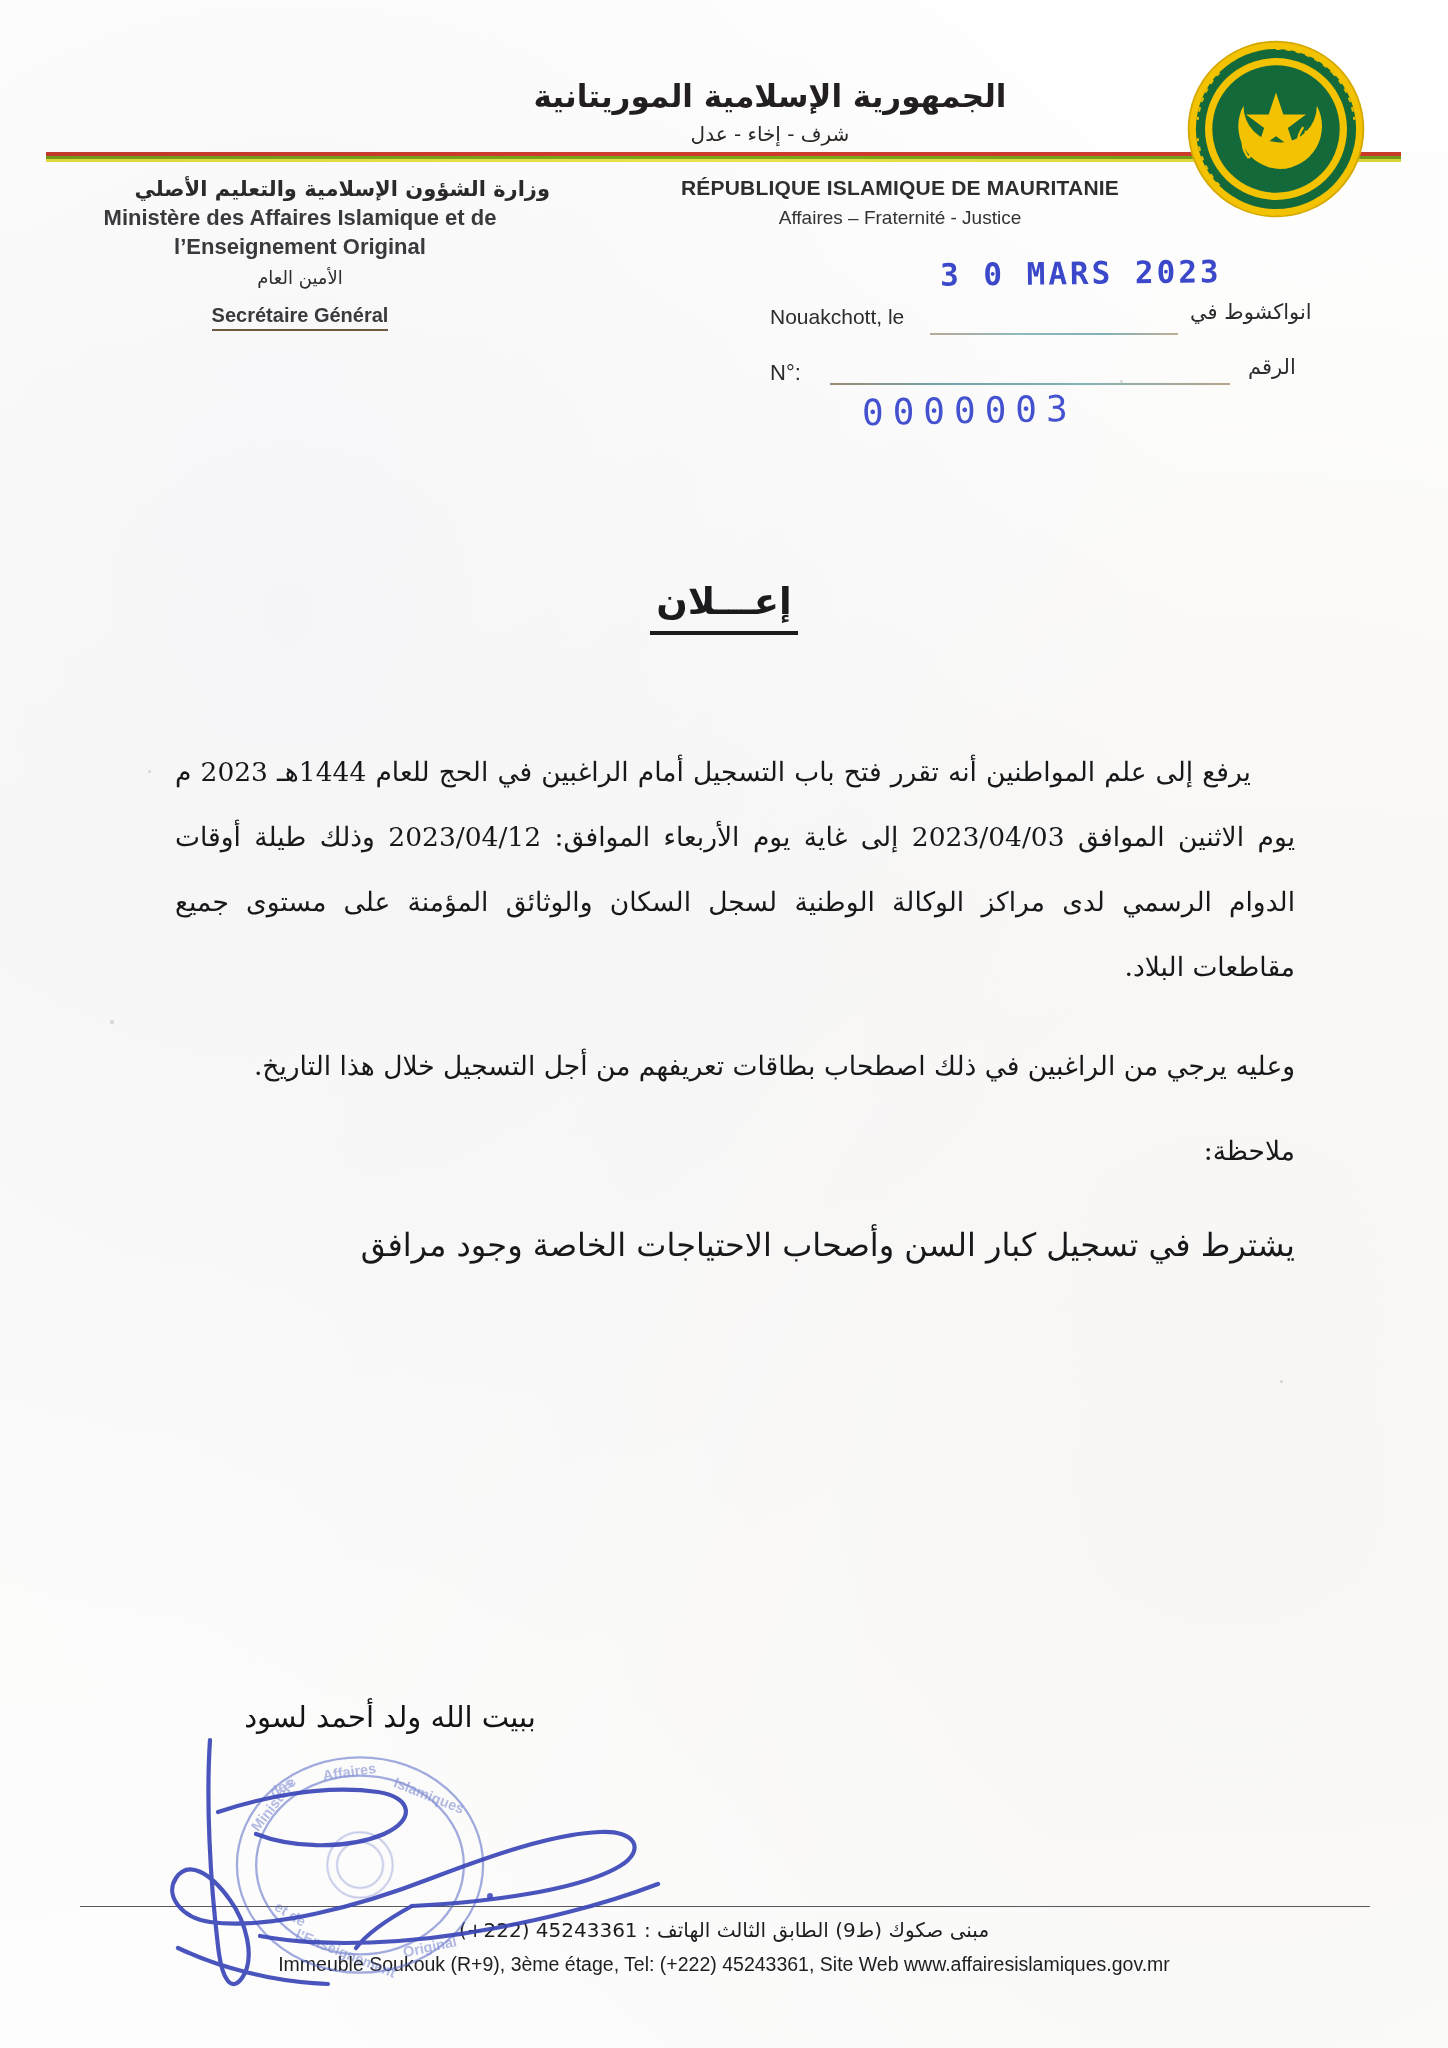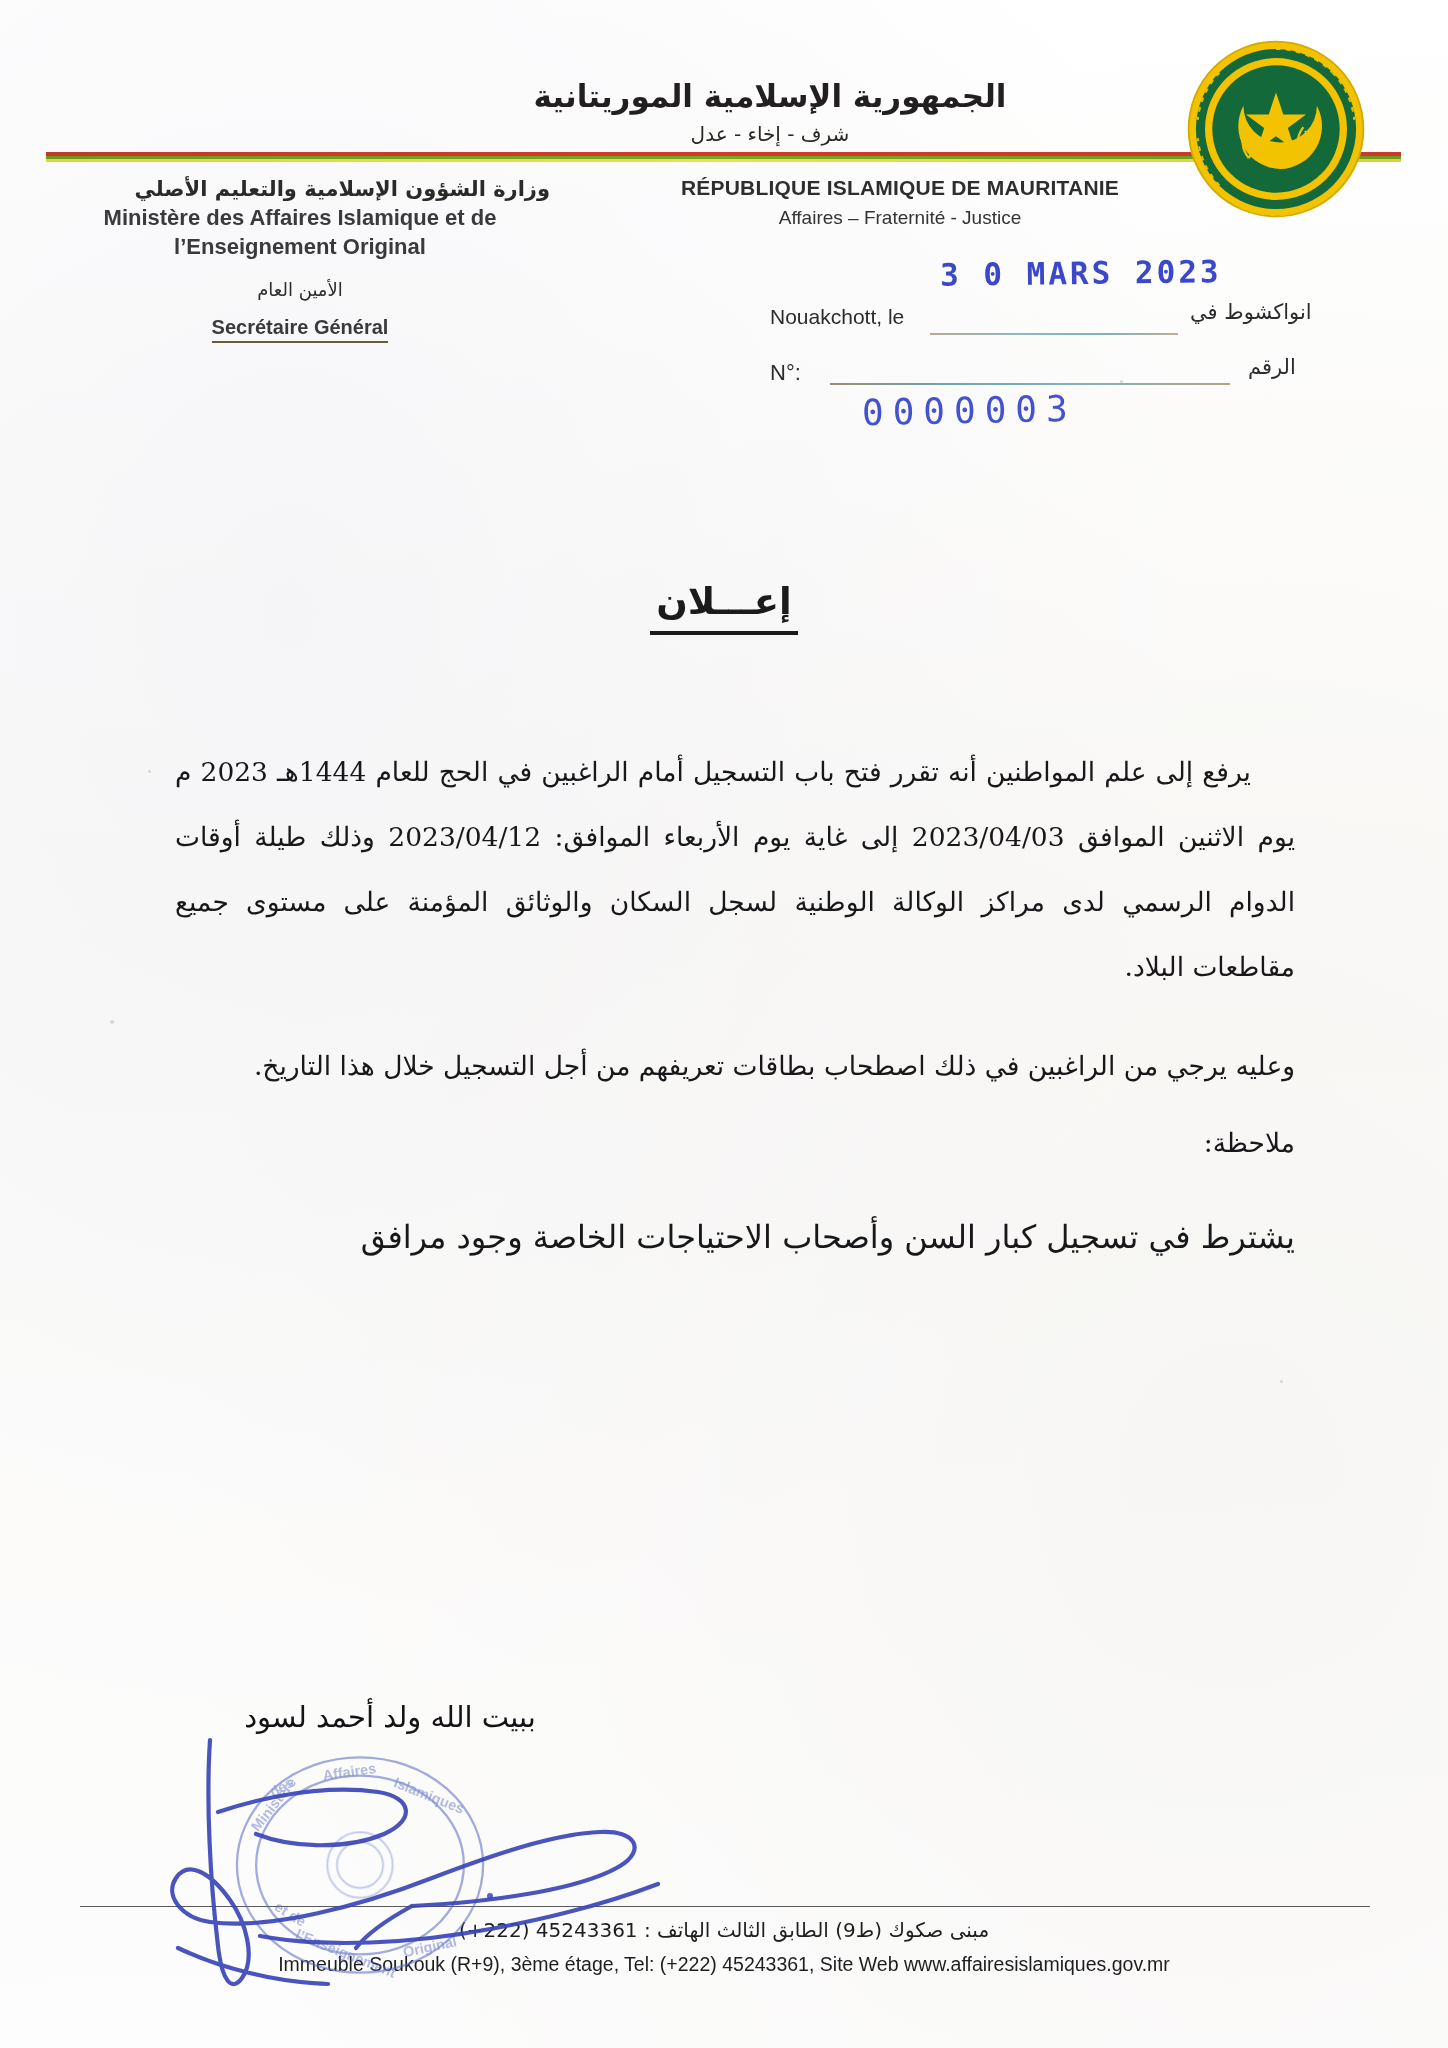--- a/index.html
+++ b/index.html
@@ -113,21 +113,21 @@
   }
   .min-fr {
     margin-top: 0;
     font-family: "Liberation Sans", sans-serif;
     font-size: 22px;
     font-weight: 700;
     color: #3a3a3c;
     line-height: 1.32;
   }
   .sg-ar {
-    margin-top: 18px;
+    margin-top: 6px;
     font-family: "DejaVu Sans", sans-serif;
     font-size: 18px;
     font-weight: 500;
     color: #2f2d2b;
     direction: rtl;
   }
   .sg-fr {
     margin-top: 16px;
     font-family: "Liberation Sans", sans-serif;
     font-size: 20px;
@@ -288,21 +288,21 @@
     color: #18181a;
     text-align: justify;
     text-justify: inter-word;
     direction: rtl;
   }
   .para.first { text-indent: 44px; }
 
   .para-gap { height: 34px; }
 
   .note-label {
-    margin-top: 28px;
+    margin-top: 36px;
     font-family: "DejaVu Serif", serif;
     font-size: 26.5px;
     color: #18181a;
     direction: rtl;
     text-align: right;
   }
   .note-body {
     margin-top: 44px;
     font-family: "DejaVu Serif", serif;
     font-size: 32px;

